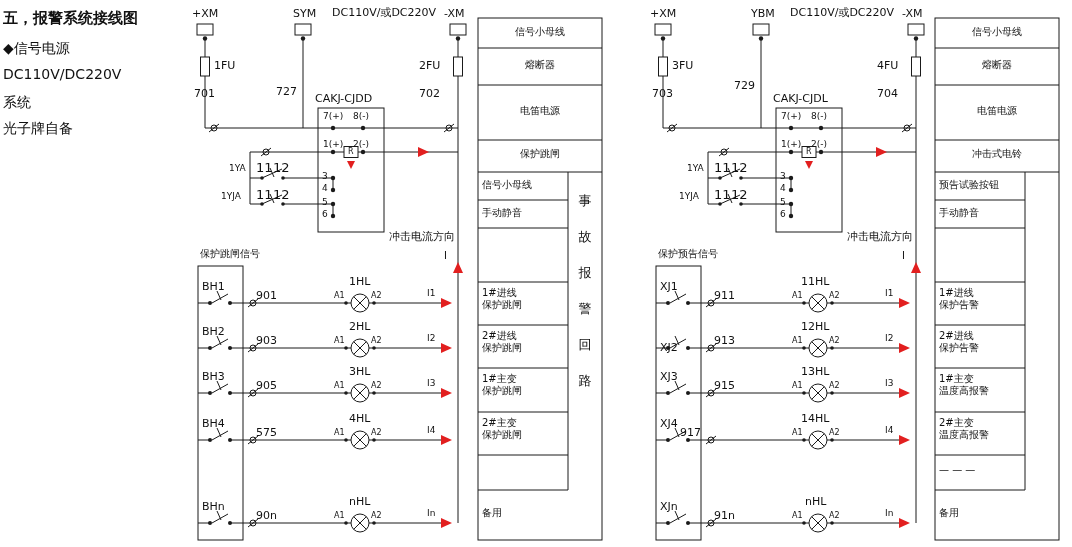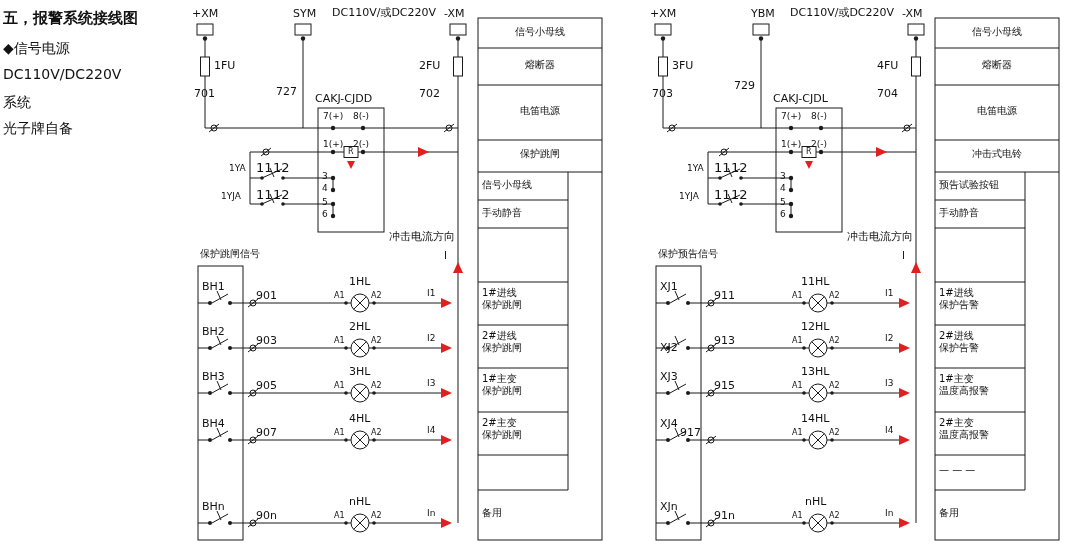--- a/index.html
+++ b/index.html
@@ -430,21 +430,21 @@
 <div class="t s8" style="left:334px;top:336px">A1</div>
 <div class="t s8" style="left:371px;top:336px">A2</div>
 <div class="t s9" style="left:427px;top:333px">I2</div>
 <div class="t" style="left:202px;top:371px">BH3</div>
 <div class="t" style="left:256px;top:380px">905</div>
 <div class="t" style="left:349px;top:366px">3HL</div>
 <div class="t s8" style="left:334px;top:381px">A1</div>
 <div class="t s8" style="left:371px;top:381px">A2</div>
 <div class="t s9" style="left:427px;top:378px">I3</div>
 <div class="t" style="left:202px;top:418px">BH4</div>
-<div class="t" style="left:256px;top:427px">907</div>
+<div class="t" style="left:256px;top:427px">575</div>
 <div class="t" style="left:349px;top:413px">4HL</div>
 <div class="t s8" style="left:334px;top:428px">A1</div>
 <div class="t s8" style="left:371px;top:428px">A2</div>
 <div class="t s9" style="left:427px;top:425px">I4</div>
 <div class="t" style="left:202px;top:501px">BHn</div>
 <div class="t" style="left:256px;top:510px">90n</div>
 <div class="t" style="left:349px;top:496px">nHL</div>
 <div class="t s8" style="left:334px;top:511px">A1</div>
 <div class="t s8" style="left:371px;top:511px">A2</div>
 <div class="t s9" style="left:427px;top:508px">In</div>
@@ -458,20 +458,21 @@
 <div class="t s12" style="left:482px;top:287px">1#进线
 保护跳闸</div>
 <div class="t s12" style="left:482px;top:330px">2#进线
 保护跳闸</div>
 <div class="t s12" style="left:482px;top:373px">1#主变
 保护跳闸</div>
 <div class="t s12" style="left:482px;top:417px">2#主变
 保护跳闸</div>
 <div class="t s12" style="left:482px;top:464px"></div>
 <div class="t s12" style="left:482px;top:507px">备用</div>
+<div class="t vert" style="left:577px;top:183px">事故报警回路</div>
 
 <div class="t" style="left:650px;top:8px">+XM</div>
 <div class="t" style="left:751px;top:8px">YBM</div>
 <div class="t" style="left:790px;top:7px">DC110V/或DC220V</div>
 <div class="t" style="left:902px;top:8px">-XM</div>
 <div class="t" style="left:672px;top:60px">3FU</div>
 <div class="t" style="left:877px;top:60px">4FU</div>
 <div class="t" style="left:652px;top:88px">703</div>
 <div class="t" style="left:734px;top:80px">729</div>
 <div class="t" style="left:877px;top:88px">704</div>

